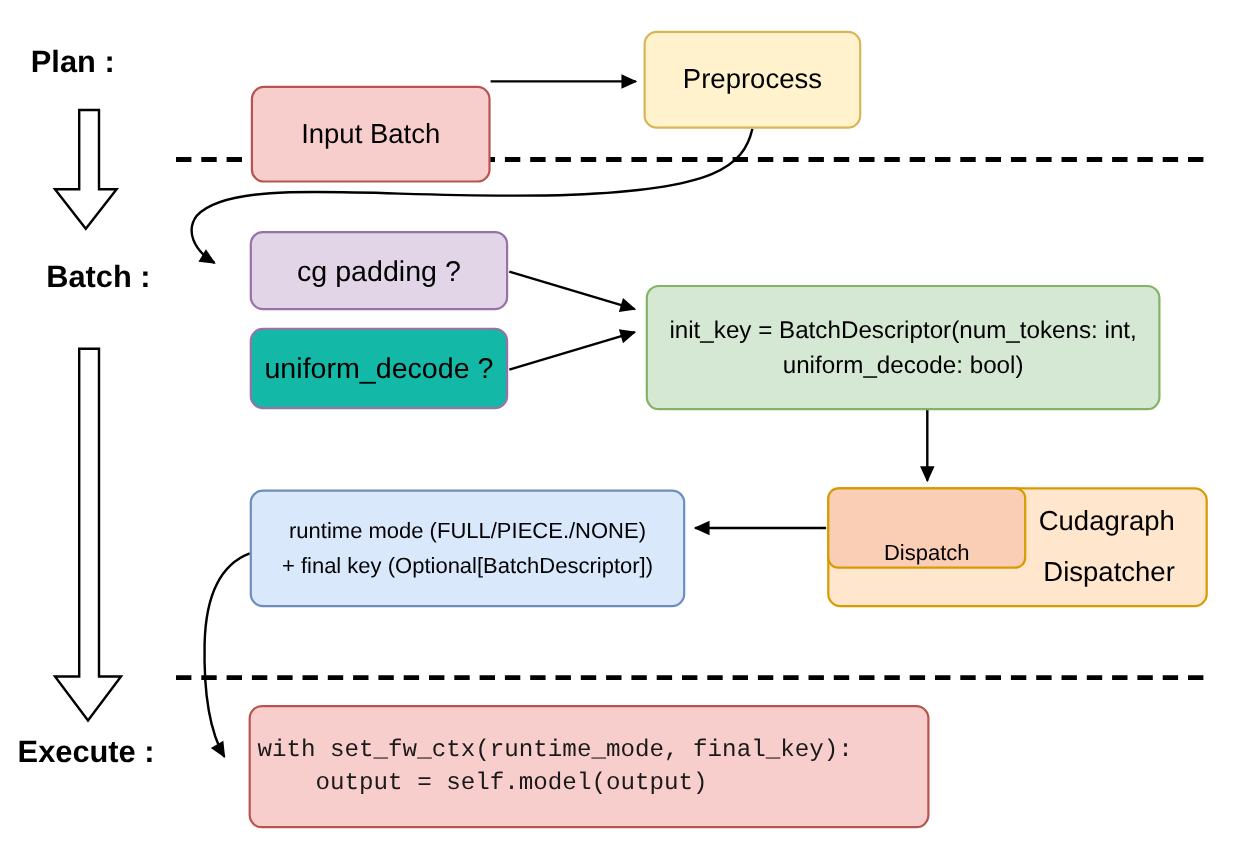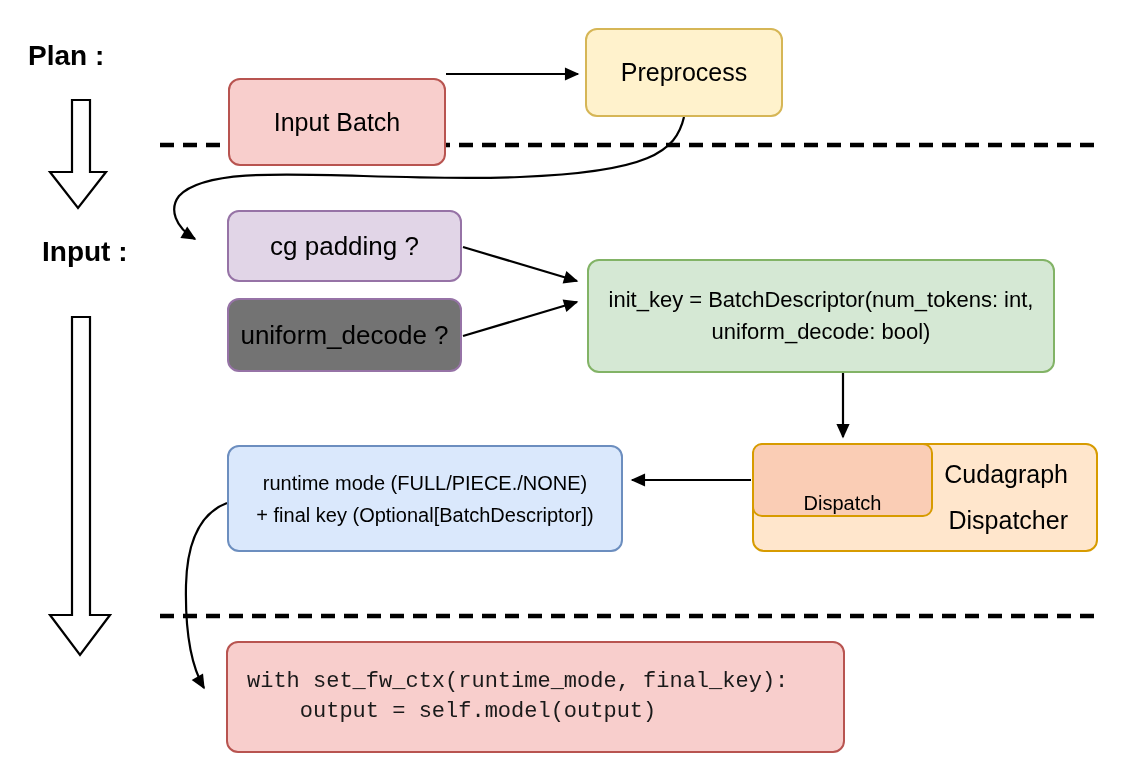--- a/index.html
+++ b/index.html
@@ -45,21 +45,21 @@
   #node-cg-padding     { left: 227px; top: 210px; width: 235px; height:  72px; font-size: 26px; }
   #node-uniform-decode { left: 227px; top: 298px; width: 235px; height:  74px; font-size: 26px; }
   #node-init-key       { left: 587px; top: 223px; width: 468px; height: 114px; font-size: 22px; line-height: 32px; }
   #node-cudagraph      { left: 752px; top: 443px; width: 346px; height: 109px; font-size: 25px; line-height: 33px;
                          align-items: flex-end; padding-right: 28px; gap: 13px; }
   #node-dispatch       { left: 752px; top: 443px; width: 181px; height:  74px; font-size: 20px; border-radius: 10px; justify-content: flex-end; }
   #node-runtime-mode   { left: 227px; top: 445px; width: 396px; height: 107px; font-size: 20px; line-height: 32px; }
   #node-execute-code   { left: 226px; top: 641px; width: 619px; height: 112px;
                          font-family: "Liberation Mono", monospace;
                          font-size: 22px; line-height: 30px;
-                         align-items: flex-start; padding-left: 19px;
+                         align-items: flex-start; padding-left: 6px;
                          text-align: left; color: #1a1a1a; }
   #node-execute-code .tline { white-space: pre; }
 </style>
 </head>
 <body>
 
 <div class="canvas">
 
   <svg class="overlay" viewBox="0 0 1142 770" xmlns="http://www.w3.org/2000/svg">
     <defs>
@@ -77,35 +77,36 @@
     <path d="M446,74 L578,74" fill="none" stroke="#000000" stroke-width="2.2" marker-end="url(#ah)"></path>
     <path d="M684,117 C676,152 648,172 520,177 C360,183 214,158 179,196 C169,209 175,227 195,239" fill="none" stroke="#000000" stroke-width="2.2" marker-end="url(#ah)"></path>
     <path d="M463,247 L577,281" fill="none" stroke="#000000" stroke-width="2.2" marker-end="url(#ah)"></path>
     <path d="M463,336 L577,302" fill="none" stroke="#000000" stroke-width="2.2" marker-end="url(#ah)"></path>
     <path d="M843,337 L843,437" fill="none" stroke="#000000" stroke-width="2.2" marker-end="url(#ah)"></path>
     <path d="M751,480 L632,480" fill="none" stroke="#000000" stroke-width="2.2" marker-end="url(#ah)"></path>
     <path d="M227,503 C198,514 187,545 186,585 C185,633 191,666 204,688" fill="none" stroke="#000000" stroke-width="2.2" marker-end="url(#ah)"></path>
   </svg>
 
   <div class="stage-label" style="left:28px; top:40px;">Plan :</div>
-  <div class="stage-label" style="left:42px; top:236px;">Input :</div>
+  <div class="stage-label" style="left:42px; top:236px;">Batch :</div>
+  <div class="stage-label" style="left:16px; top:668px;">Execute :</div>
 
   <div class="node" id="node-input-batch" style="background-color: rgb(248, 206, 204); border-color: rgb(184, 84, 80); margin-top: 48px;">
     <span class="tline">Input Batch</span>
   </div>
 
   <div class="node" id="node-preprocess" style="background-color: rgb(255, 242, 204); border-color: rgb(214, 182, 86);">
     <span class="tline">Preprocess</span>
   </div>
 
   <div class="node" id="node-cg-padding" style="background-color: rgb(225, 213, 231); border-color: rgb(150, 115, 166);">
     <span class="tline">cg padding ?</span>
   </div>
 
-  <div class="node" id="node-uniform-decode" style="background-color: #737373; border-color: rgb(150, 115, 166);">
+  <div class="node" id="node-uniform-decode" style="background-color: #14b8a6; border-color: rgb(150, 115, 166);">
     <span class="tline">uniform_decode ?</span>
   </div>
 
   <div class="node" id="node-init-key" style="background-color: rgb(213, 232, 212); border-color: rgb(130, 179, 102); margin-top: 36px;">
     <span class="tline">init_key = BatchDescriptor(num_tokens: int,</span>
     <span class="tline">uniform_decode: bool)</span>
   </div>
 
   <div class="node" id="node-cudagraph" style="background-color: rgb(255, 230, 204); border-color: rgb(215, 155, 0);">
     <span class="tline">Cudagraph</span>

